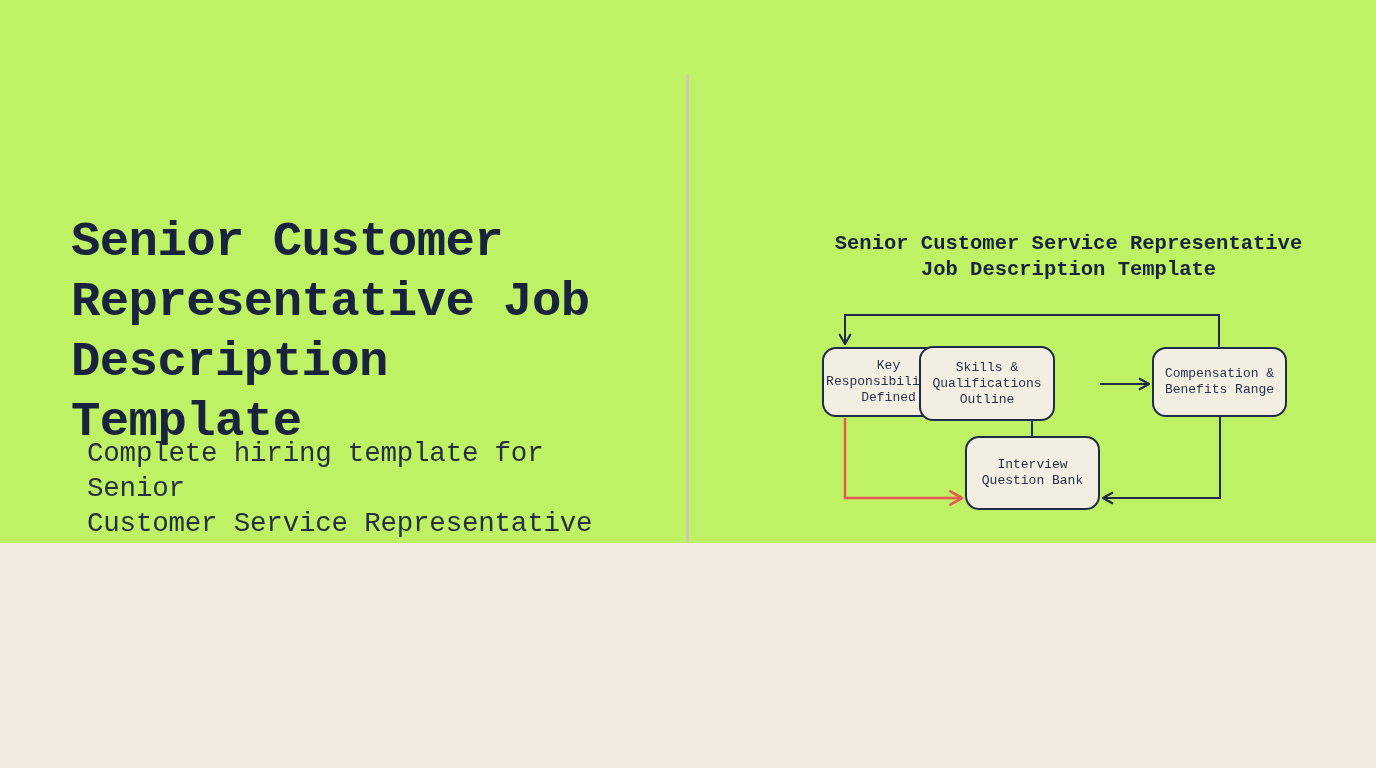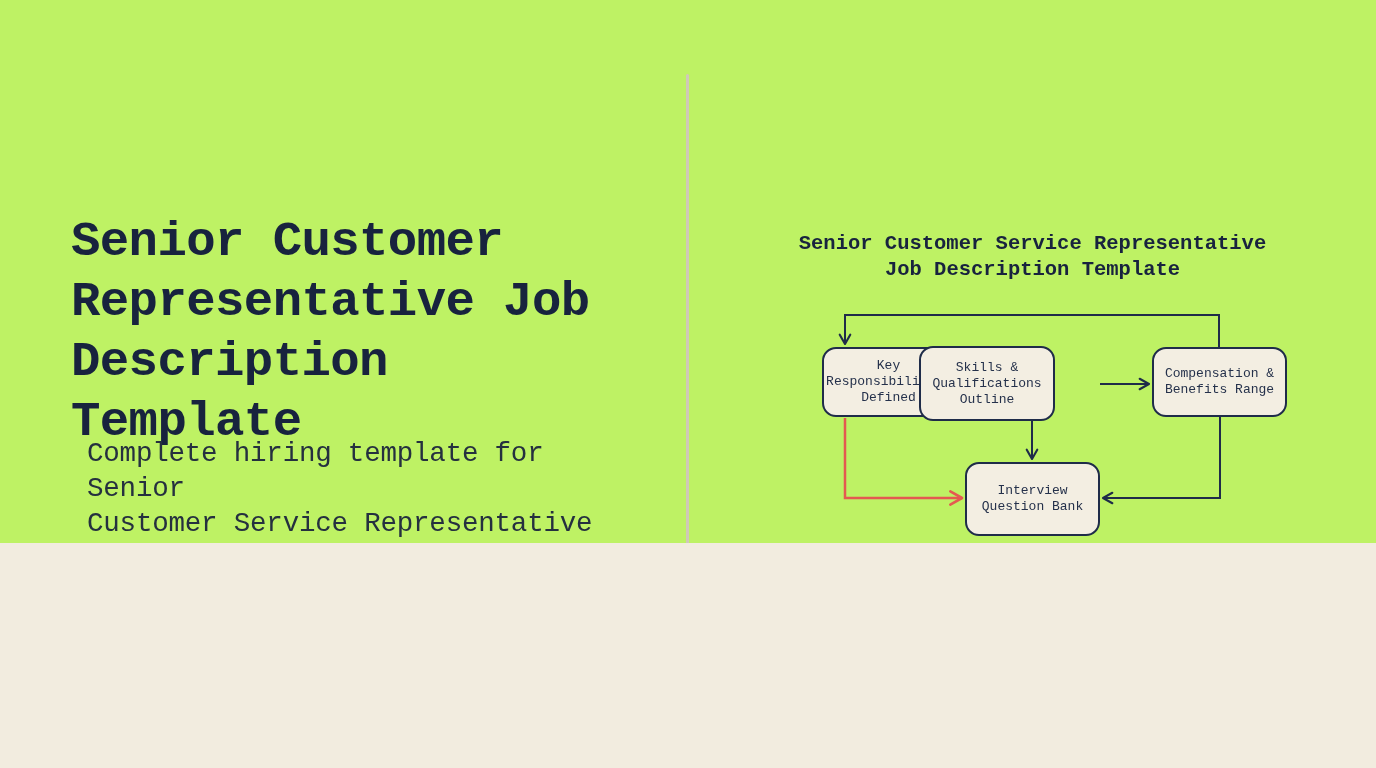--- a/index.html
+++ b/index.html
@@ -28,42 +28,42 @@
     white-space:pre-line;
   }
   
   .divider{
     position:absolute;left:686px;top:74px;
     width:3px;height:618px;
     background:#d0c9b8;border-radius:2px;
   }
   
   .diagram-title{
-    position:absolute;left:760px;top:231px;
+    position:absolute;left:796px;top:231px;
     width:545px;text-align:center;
     font-size:20.5px;line-height:26px;font-weight:700;
     color:#18233e;
     white-space:pre-line;
   }
   .node{
     position:absolute;
     box-sizing:border-box;
     border:2px solid #1f2c49;
     border-radius:14px;
     background:#f3eee2;
     display:flex;align-items:center;justify-content:center;
     text-align:center;
     font-size:13px;line-height:16px;
     color:#25314b;
     white-space:pre-line;
   }
   .node-key{left:778px;top:347px;width:133px;height:70px;margin-left:44px;}
   .node-skills{left:919px;top:346px;width:136px;height:75px;}
   .node-comp{left:1152px;top:347px;width:135px;height:70px;text-align:center;}
-  .node-interview{left:965px;top:462px;width:135px;height:74px;}
+  .node-interview{left:965px;top:436px;width:135px;height:74px;}
   .edges{
     position:absolute;left:0;top:0;width:1376px;height:768px;
     pointer-events:none;
   }
 </style>
 </head>
 <body>
 
 <div class="page">
 

